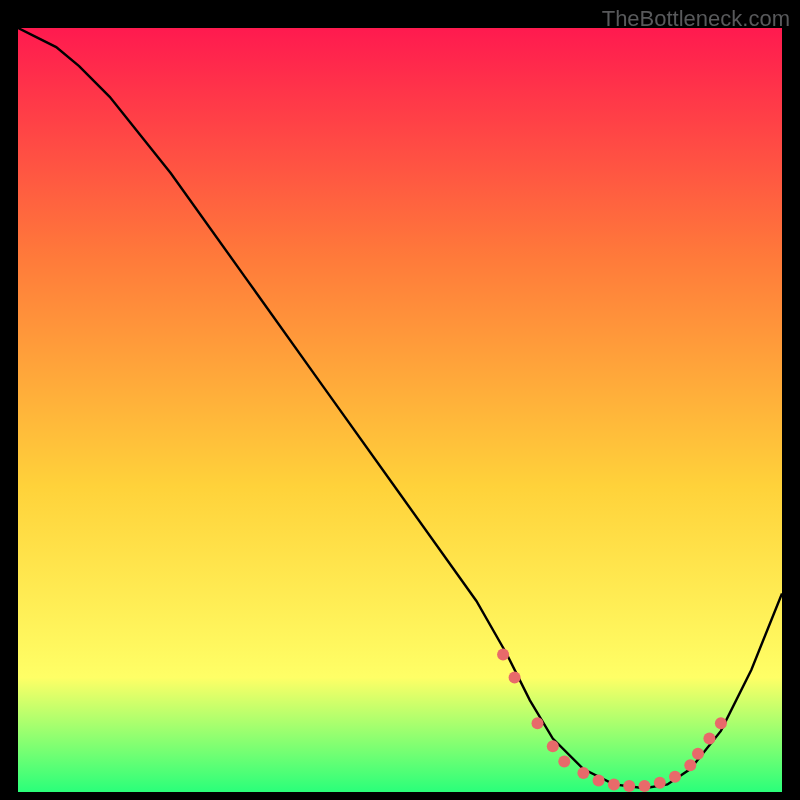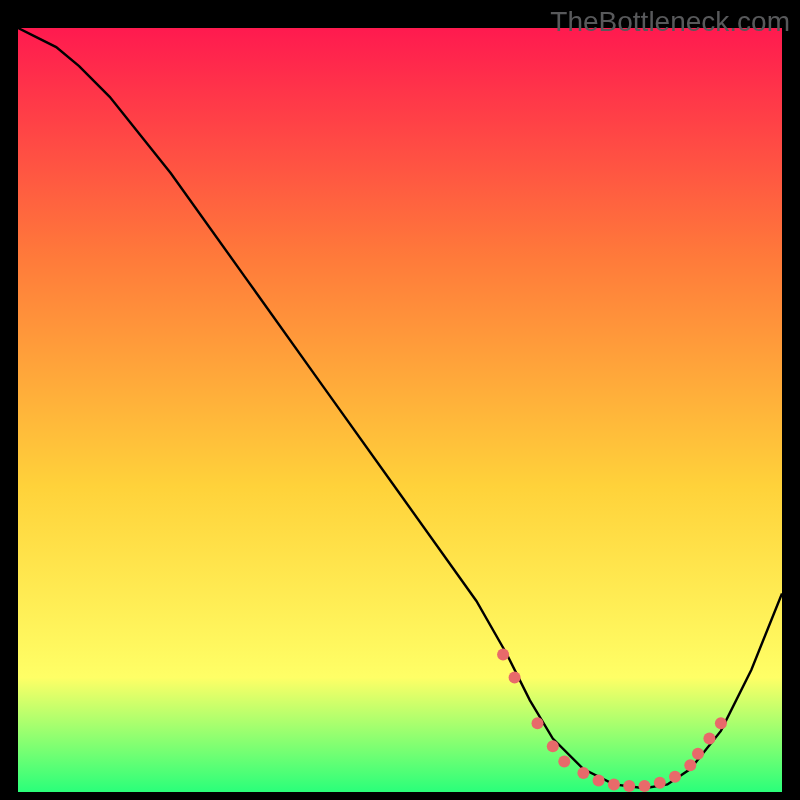--- a/index.html
+++ b/index.html
@@ -14,21 +14,21 @@
     position: relative;
     width: 800px;
     height: 800px;
     background: #000;
   }
   .attribution {
     position: absolute;
     top: 6px;
     right: 10px;
     font-family: Arial, Helvetica, sans-serif;
-    font-size: 28px;
+    font-size: 22px;
     color: #58595b;
     z-index: 10;
   }
   svg.plot {
     position: absolute;
     left: 18px;
     top: 28px;
     width: 764px;
     height: 764px;
   }

